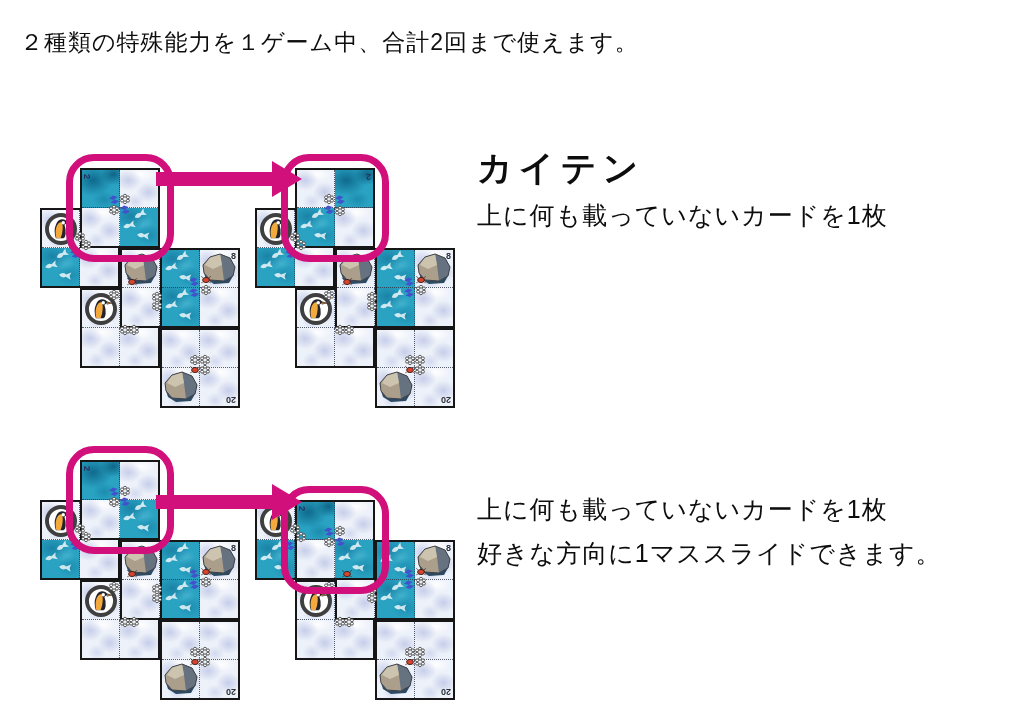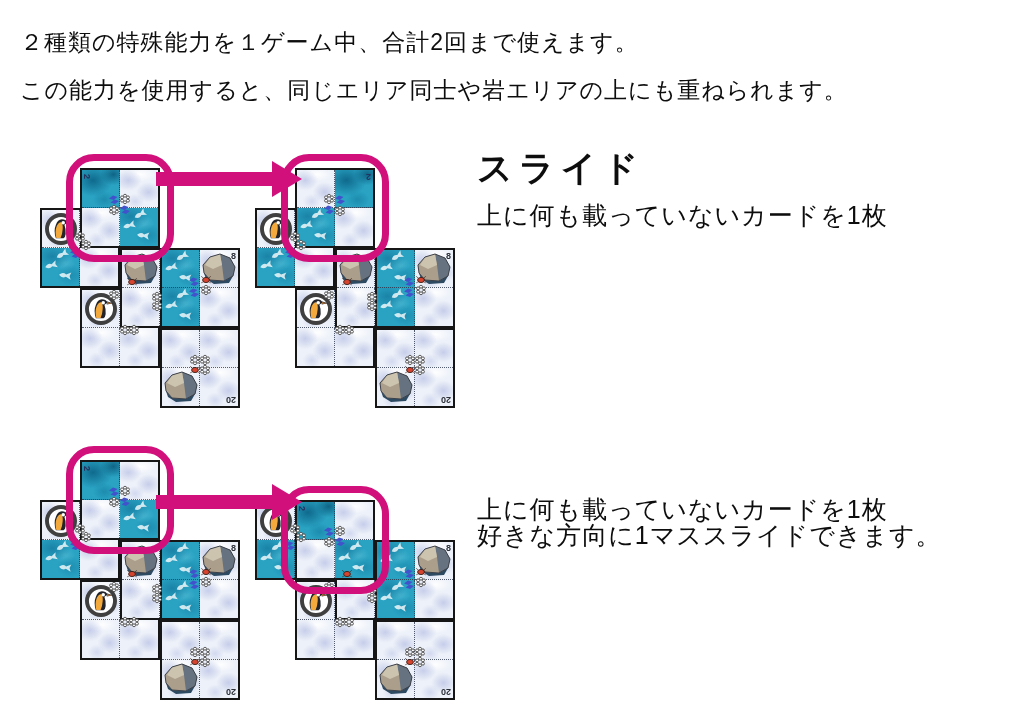--- a/index.html
+++ b/index.html
@@ -44,28 +44,27 @@
              border:7px solid #d1107c;border-radius:28px;}
   .arrow{position:absolute;z-index:6;line-height:0;}
 </style>
 </head>
 <body>
 
 <div class="canvas">
 
   <div class="intro">
     <div>２種類の特殊能力を１ゲーム中、合計2回まで使えます。</div>
-    <div>この能力を使用すると、同じエリア同士や岩エリアの上にも重ねられます。</div>
   </div>
 
-  <div class="ability-title" style="left:477px;top:145px">スライド</div>
+  <div class="ability-title" style="left:477px;top:145px">カイテン</div>
   <div class="ability-desc" style="left:477px;top:199px">上に何も載っていないカードを1枚</div>
 
   <div class="ability-desc" style="left:477px;top:493px">上に何も載っていないカードを1枚</div>
-  <div class="ability-desc" style="left:477px;top:519px">好きな方向に1マススライドできます。</div>
+  <div class="ability-desc" style="left:477px;top:537px">好きな方向に1マススライドできます。</div>
 
   <div id="boards">
       <div class="board" style="left: 40px; top: 168px;">
         <div class="card" style="left: 40px; top: 120px;">
           <div class="tile t-ice">
             <span class="deco" style="left: 2px; top: 2px; line-height: 0;"><svg width="34" height="34" viewBox="0 0 40 40">
                 <circle cx="20" cy="20" r="16.5" fill="#ffffff" stroke="#3f3f3f" stroke-width="4.6"></circle>
                 <path d="M14 31 Q11 22 14 15 Q16 9 21 8.6 Q26 8.6 27.5 12.5 L24 15 Q26 20 25.5 26 Q25 30 23 31 Z" fill="#23252a"></path>
                 <path d="M14.5 30.5 Q12.5 23 15 16.5 Q17 12 20 12 Q22.5 14 22 20 Q21.5 27 19.5 30.5 Z" fill="#f4a93d"></path>
                 <circle cx="22.6" cy="12.6" r="2.1" fill="#ffffff"></circle>

